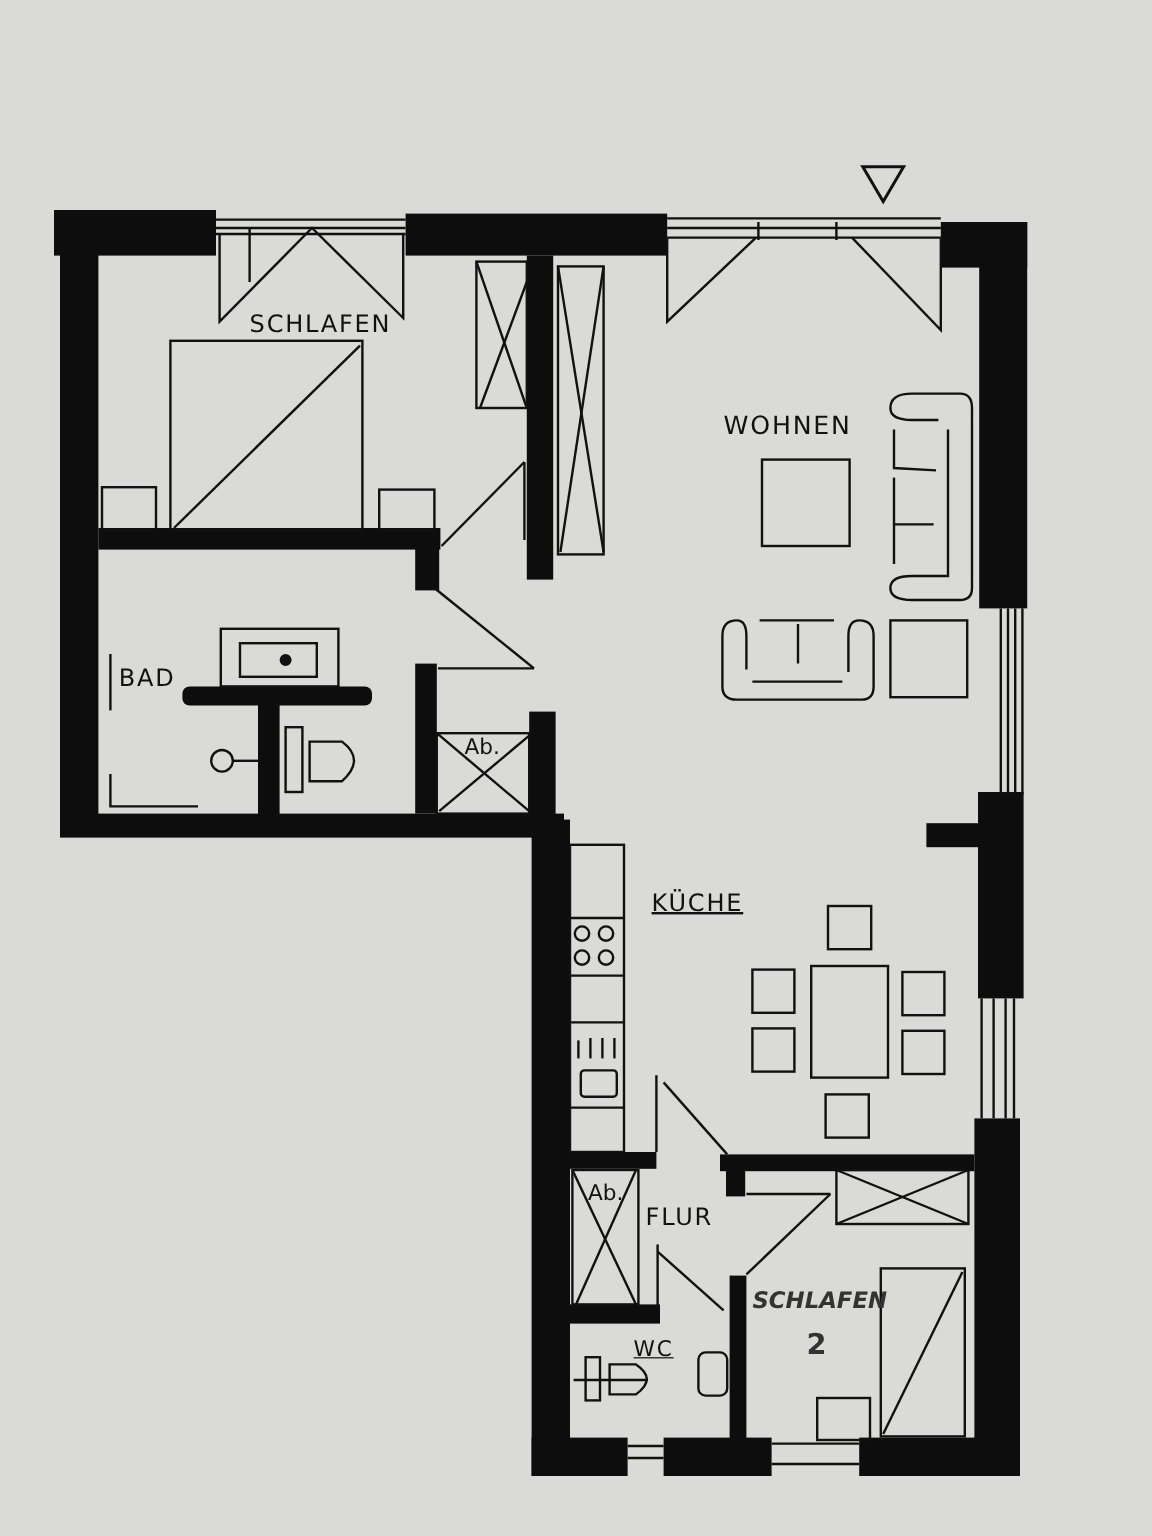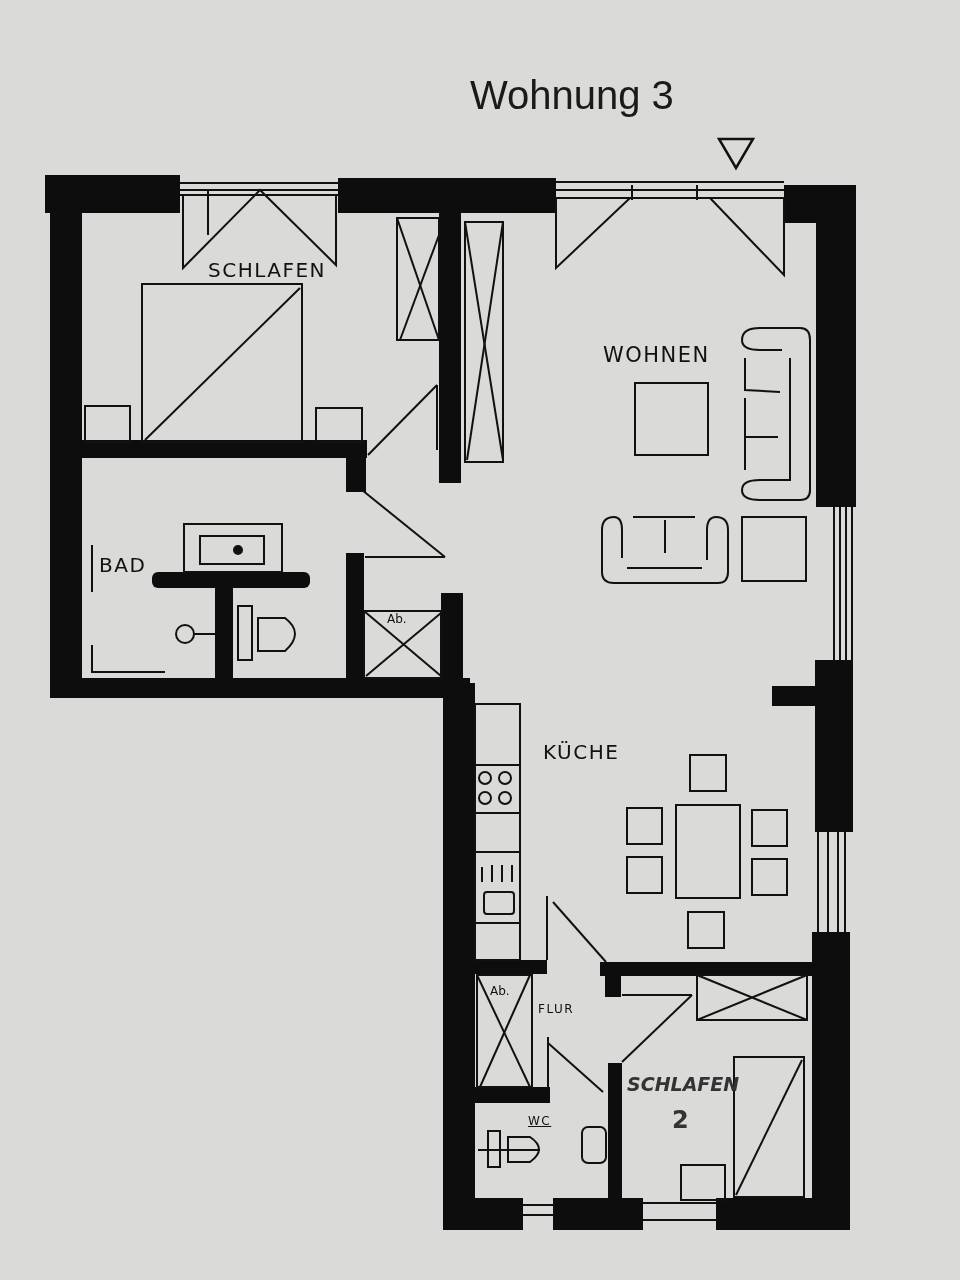--- a/index.html
+++ b/index.html
@@ -13,31 +13,30 @@
   .header { position: absolute; left: 470px; top: 72px; color: #1a1a1a; }
   .header .subtitle { font-size: 28px; letter-spacing: -0.3px; line-height: 38px; white-space: nowrap; }
   .header .title { font-size: 40px; line-height: 46px; white-space: nowrap; }
   .entrance-marker { position: absolute; left: 716px; top: 136px; }
   svg.plan { position: absolute; left: 0; top: 0; }
   .lbl {
     position: absolute; color: #111;
     font-family: "DejaVu Sans", sans-serif;
     font-size: 22px; letter-spacing: 1.5px; white-space: nowrap;
   }
-  .lbl.small { font-size: 12px; }
+  .lbl.small { font-size: 18px; }
   .lbl.hand { font-style: italic; font-weight: bold; color: #333; font-size: 19px; letter-spacing: 0; }
   .lbl.hand2 { font-weight: bold; color: #333; font-size: 24px; }
 </style>
 </head>
 <body>
 
 <div class="paper"></div>
 
 <div class="header">
-  <div class="title">Wohnung 3</div>
 </div>
 
 <svg class="entrance-marker" width="40" height="36">
   <polygon points="3,3 37,3 20,32" fill="none" stroke="#111" stroke-width="2.5"></polygon>
 </svg>
 
 <svg class="plan" width="960" height="1280">
   <g fill="#0d0d0d">
 
     <rect x="45" y="175" width="135" height="38"></rect>
@@ -204,18 +203,18 @@
     <line x1="523" y1="1215" x2="553" y2="1215"></line>
     <line x1="643" y1="1203" x2="716" y2="1203"></line>
     <line x1="643" y1="1220" x2="716" y2="1220"></line>
   </g>
 </svg>
 
 <div class="lbl" style="left:208px; top:258px; font-size:20px;">SCHLAFEN</div>
 <div class="lbl" style="left:603px; top:343px; font-size:21px;">WOHNEN</div>
 <div class="lbl" style="left:99px; top:553px; font-size:20px;">BAD</div>
 <div class="lbl small" style="left:387px; top:612px; letter-spacing:0;">Ab.</div>
-<div class="lbl" style="left:543px; top:740px; font-size:20px;">KÜCHE</div>
+<div class="lbl" style="left:543px; top:740px; font-size:20px;text-decoration:underline;">KÜCHE</div>
 <div class="lbl small" style="left:490px; top:984px; letter-spacing:0;">Ab.</div>
-<div class="lbl" style="left:538px; top:1002px; font-size:12px;text-align:right;">FLUR</div>
+<div class="lbl" style="left:538px; top:1002px; font-size:20px;text-align:right;">FLUR</div>
 <div class="lbl small" style="left:528px; top:1114px;text-decoration:underline;">WC</div>
 <div class="lbl hand" style="left:627px; top:1073px;">SCHLAFEN</div>
 <div class="lbl hand2" style="left:672px; top:1106px;">2</div>
 
 </body></html>

